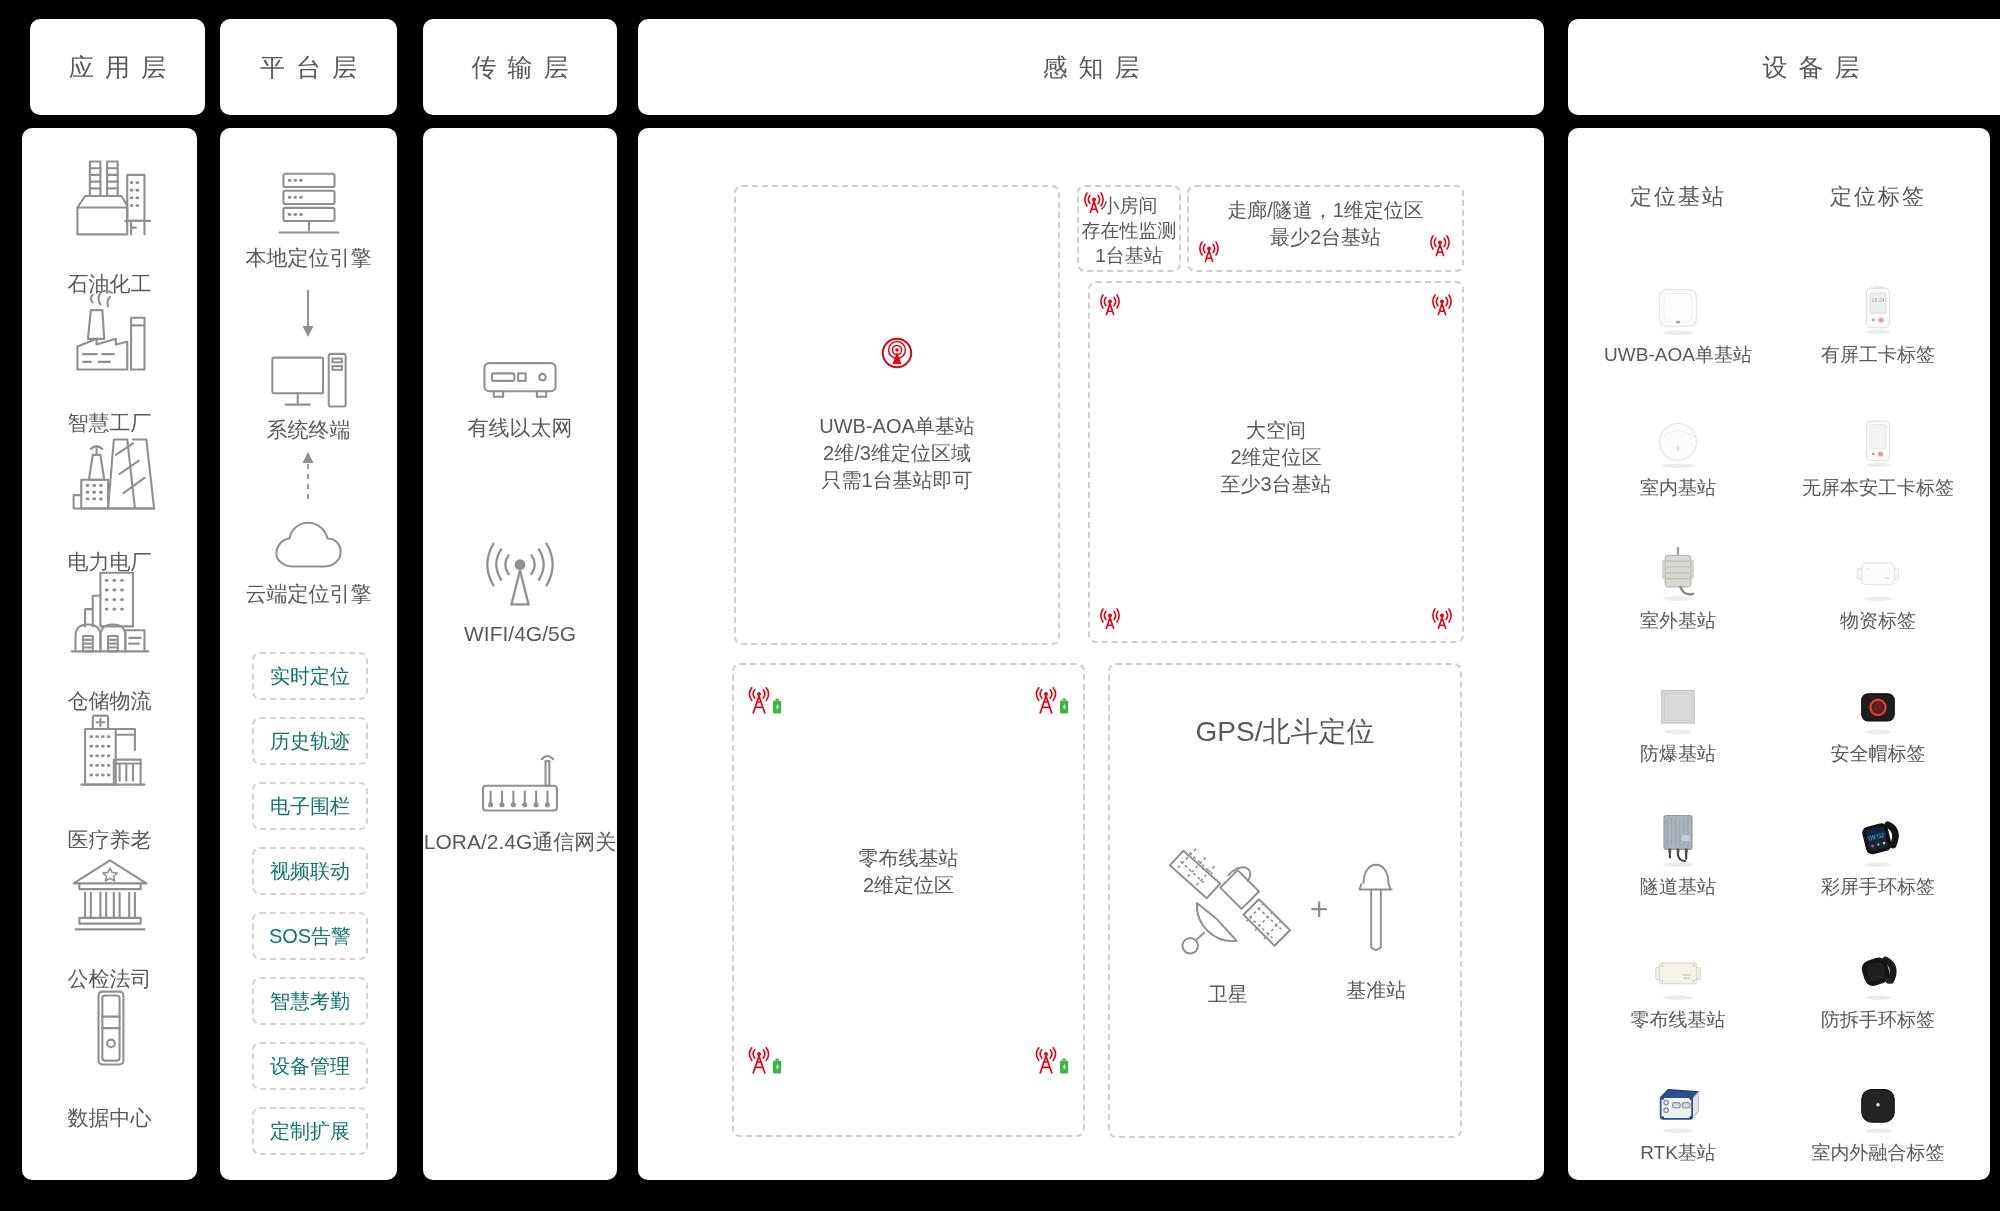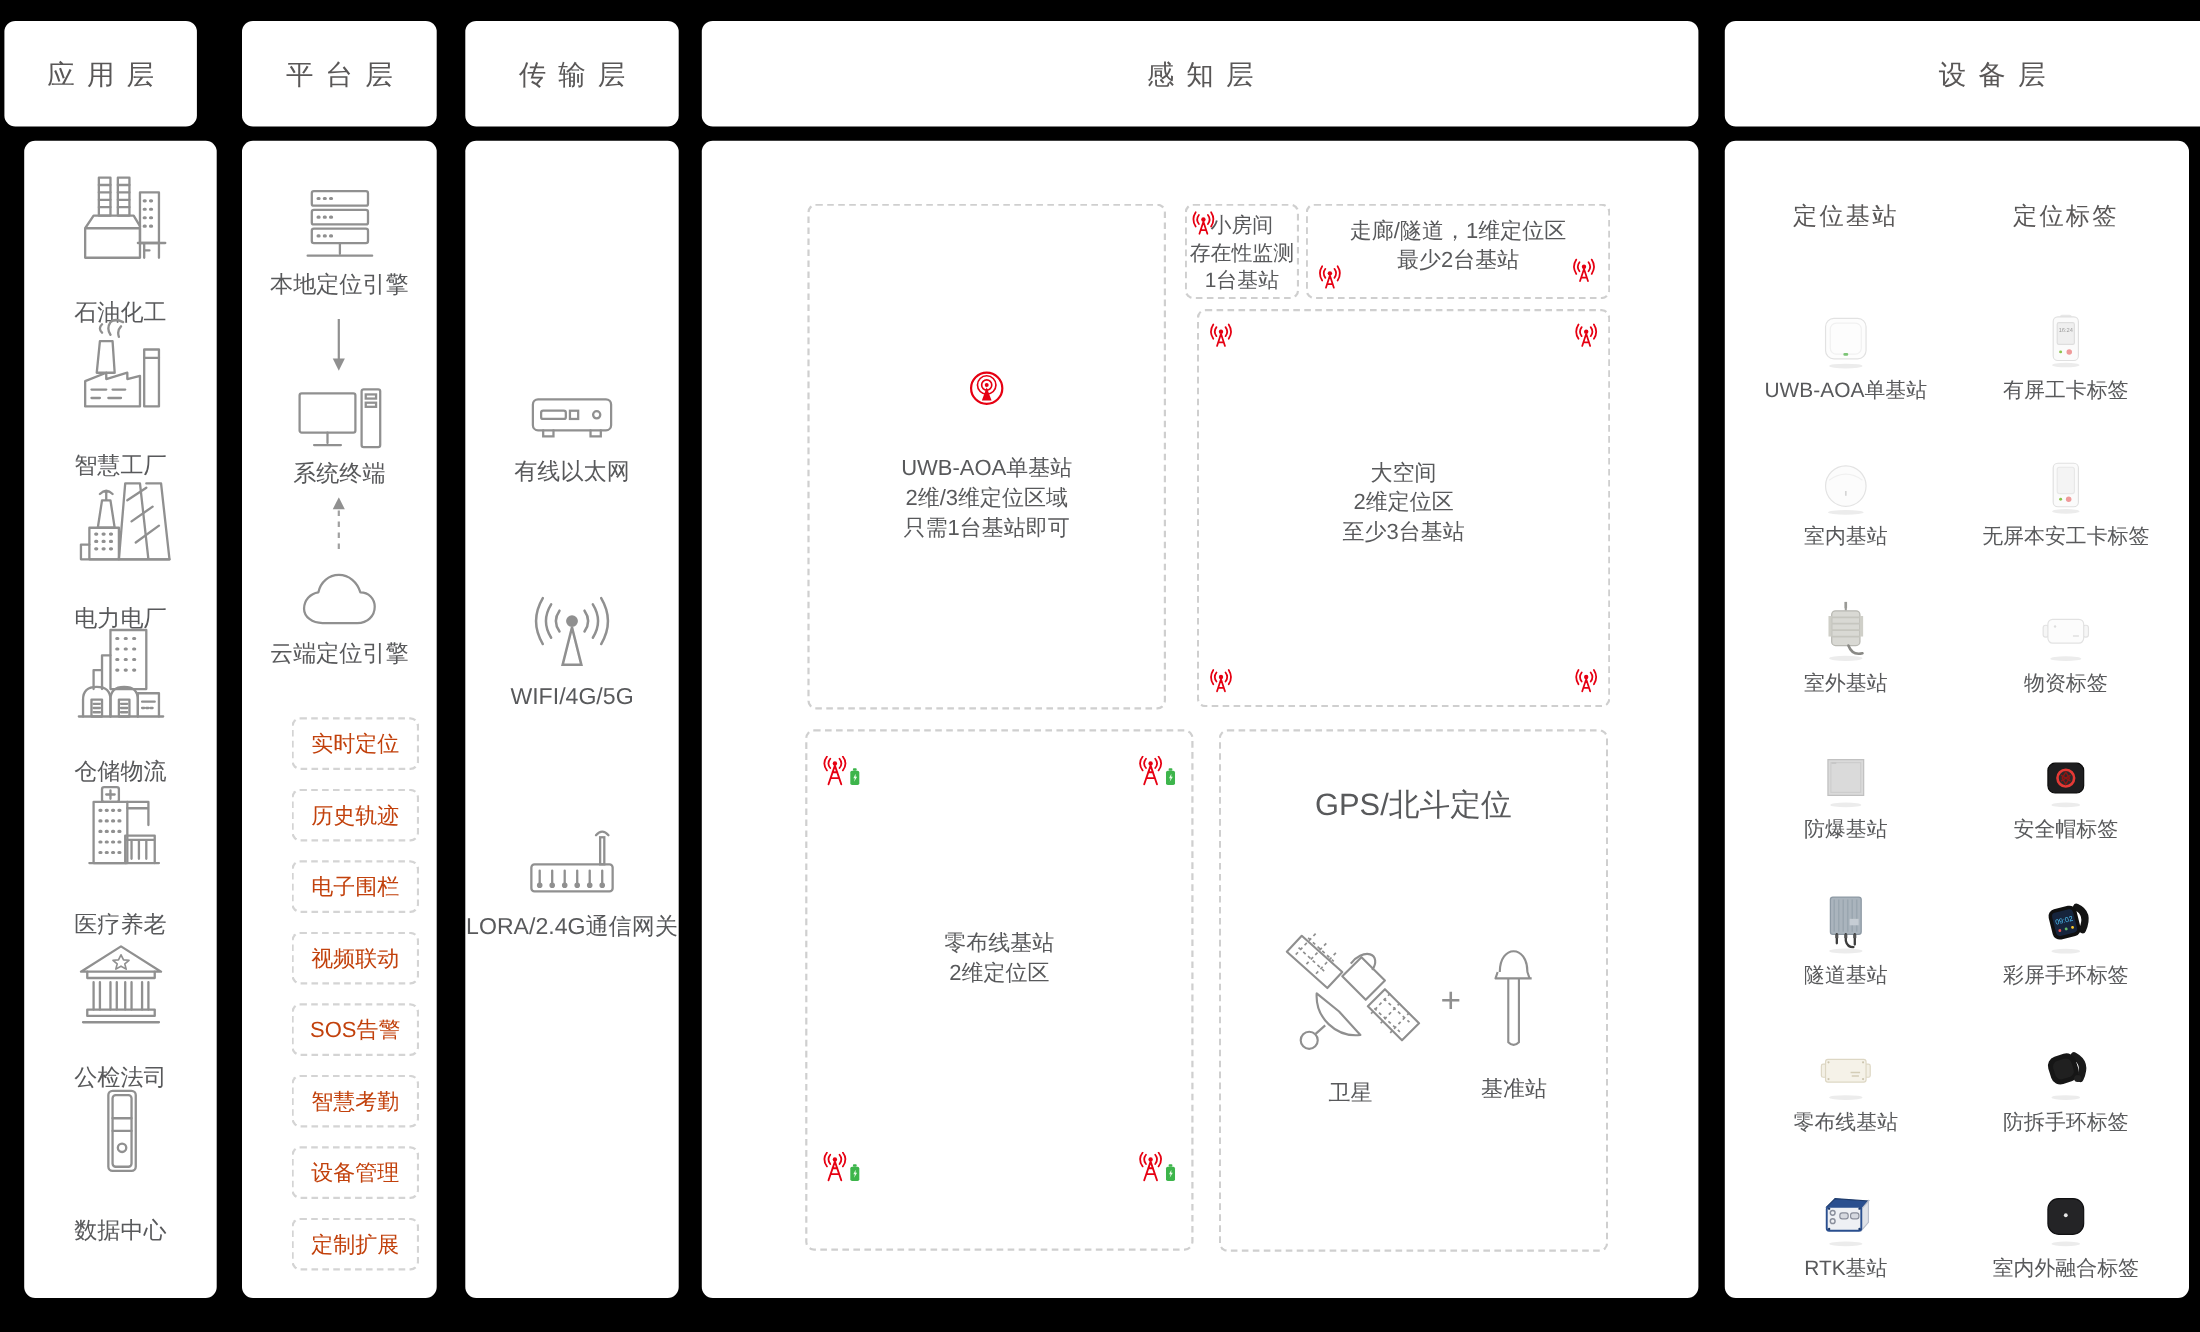--- a/index.html
+++ b/index.html
@@ -20,24 +20,24 @@
   .lbl{font-size:21px;color:#58595b;text-align:center;white-space:nowrap;}
 
   
   .app-item{height:139px;display:flex;flex-direction:column;align-items:center;justify-content:flex-start;gap:28px;}
   .app-item svg{flex:0 0 auto;}
   .line-icon{stroke:#909090;fill:none;stroke-width:2.2;stroke-linecap:round;stroke-linejoin:round;}
 
   
   .abs{position:absolute;}
   .pf-btn{
-    position:absolute;left:45px;width:112px;height:44px;
+    position:absolute;left:32px;width:112px;height:44px;
     border:2px dashed #d4d4d4;border-radius:8px;
     display:flex;align-items:center;justify-content:center;
-    font-size:20px;color:#c2410c;background:#fff;
+    font-size:20px;color:#0f766e;background:#fff;
   }
 
   
   .zone{
     position:absolute;border:2px dashed #cfcfcf;border-radius:8px;background:#fff;
   }
   .zone-text{font-size:20px;line-height:27px;color:#58595b;text-align:center;}
   .ant{position:absolute;width:24px;height:24px;}
   .ant svg{width:100%;height:100%;}
   .twb{position:absolute;width:38px;height:30px;}
@@ -51,21 +51,21 @@
   .dev-cell.c1{left:10px;width:200px;}
   .dev-cell.c2{left:205px;width:210px;}
   .dev-art{height:92px;display:flex;align-items:flex-end;justify-content:center;}
   .dev-lbl{margin-top:6px;font-size:19px;color:#58595b;white-space:nowrap;}
 </style>
 </head>
 <body>
 
 <div id="canvas">
 
-  <div class="hdr" style="left:4px;width:175px;">
+  <div class="hdr" style="left:30px;width:175px;">
       <span>应用层</span>
     </div>
   <div class="hdr" style="left:220px;width:177px;">
       <span>平台层</span>
     </div>
   <div class="hdr" style="left:423px;width:194px;">
       <span>传输层</span>
     </div>
   <div class="hdr" style="left:638px;width:906px;">
       <span>感知层</span>

